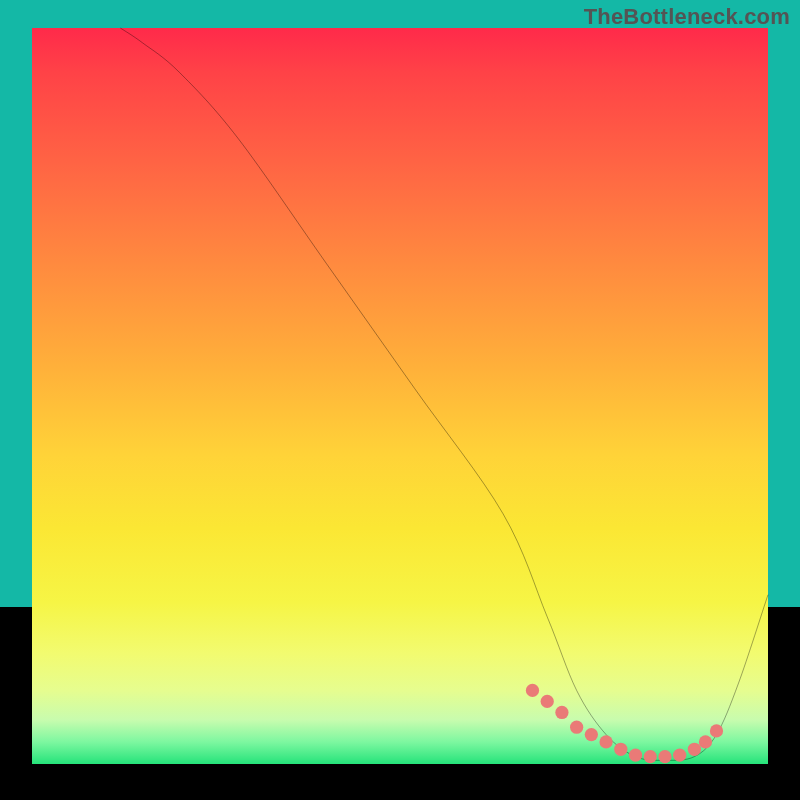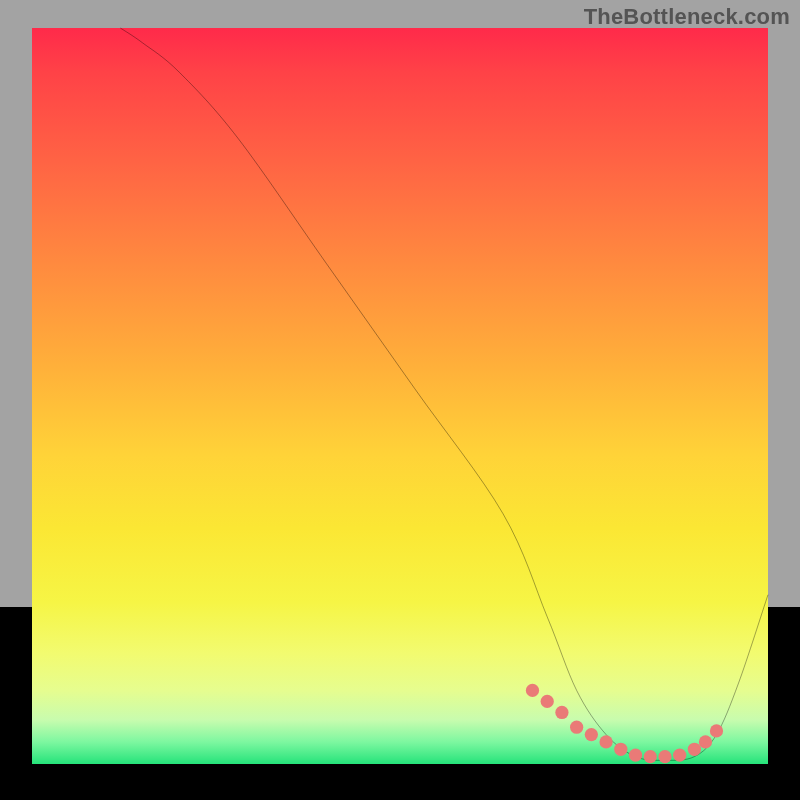--- a/index.html
+++ b/index.html
@@ -8,21 +8,21 @@
     width: 800px;
     height: 800px;
     background: #000;
     font-family: Arial, Helvetica, sans-serif;
     overflow: hidden;
   }
   .frame {
     position: relative;
     width: 800px;
     height: 607px;
-    background: #a3a3a3;
+    background: #14b8a6;
   }
   .watermark {
     position: absolute;
     top: 4px;
     right: 10px;
     color: #545454;
     font-size: 22px;
     font-weight: 600;
     letter-spacing: 0.2px;
     z-index: 10;

